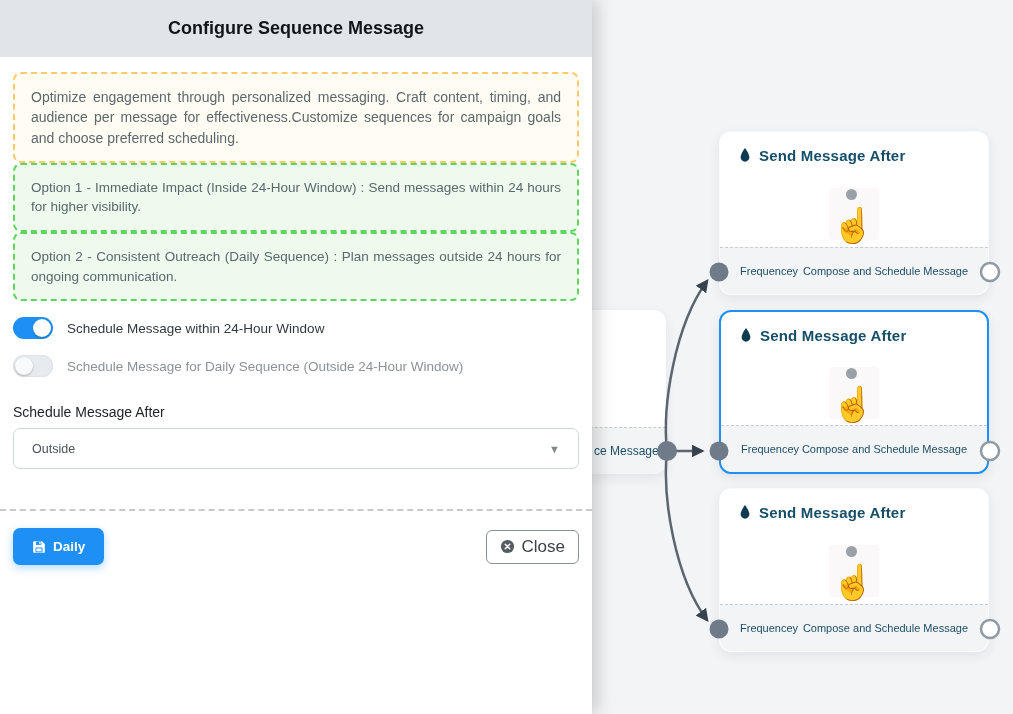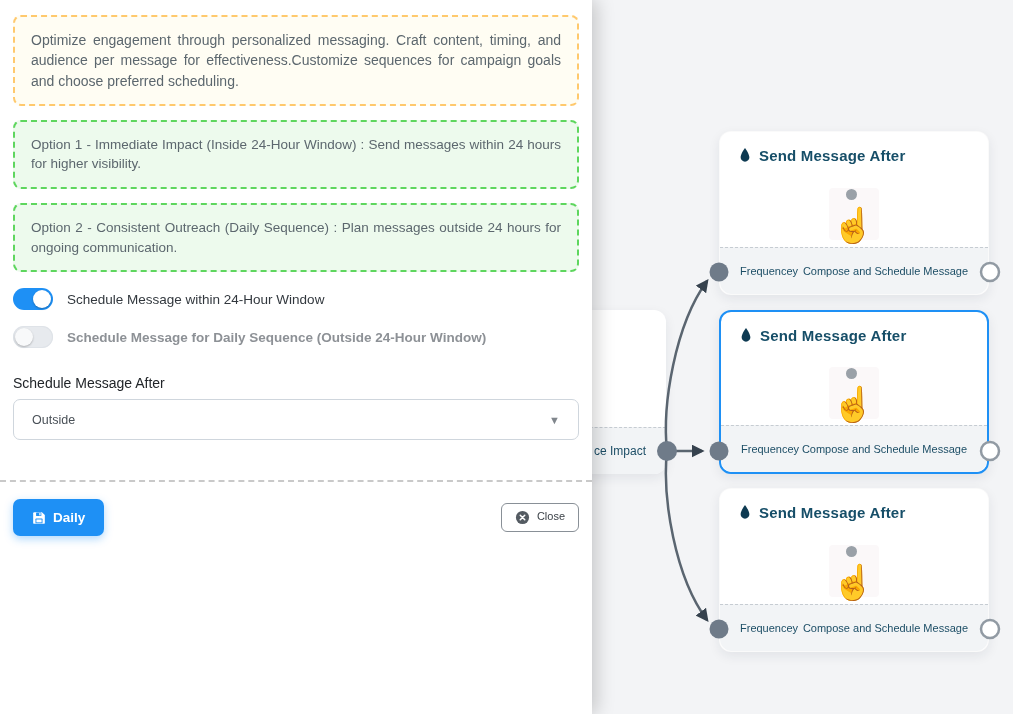--- a/index.html
+++ b/index.html
@@ -68,37 +68,37 @@
   }
   .modal-title { font-size:18px; font-weight:700; color:#121417; }
   .modal-body { padding:0 13px; }
 
   .note-box {
     margin-top:15px; border:2px dashed #ffc96d; background:#fffdf3;
     border-radius:8px; padding:13px 16px;
     font-size:14px; line-height:1.45; color:#5c676e; text-align:justify;
   }
   .option-box {
-    margin-top:14px; border:2px dashed #5ed65e; background:#edfaed;
+    border:2px dashed #5ed65e; background:#edfaed;
     border-radius:8px; padding:13px 16px;
     font-size:13.5px; line-height:1.45; color:#5c676e; text-align:justify;
   }
 
   .toggle-row { display:flex; align-items:center; gap:14px; margin-top:16px; }
   .switch { width:40px; height:22px; border-radius:11px; position:relative; flex:0 0 40px; cursor:pointer; }
   .switch.on { background:#1e90f5; }
   .switch.off { background:#e7eaee; box-shadow:inset 0 0 0 1px #dfe3e8; }
   .knob {
     position:absolute; top:2px; width:18px; height:18px; border-radius:50%;
     background:#fff; box-shadow:0 1px 2px rgba(0,0,0,.25);
   }
   .switch.on .knob { right:2px; }
   .switch.off .knob { left:2px; background:#f8f9fa; }
   .toggle-label-on { font-size:13.5px; color:#32383e; }
-  .toggle-label-off { font-size:13.5px; color:#8d9196;font-weight:bold; }
+  .toggle-label-off { font-size:13.5px; color:#8d9196; }
 
   .field-label { margin-top:27px; font-size:14px; color:#212529; }
   .select-box {
     margin-top:8px; height:41px; border:1px solid #cfd6dd; border-radius:7px;
     display:flex; align-items:center; justify-content:space-between;
     padding:0 18px; cursor:pointer; background:#fff;
   }
   .select-value { font-size:12.5px; color:#495057; }
   .select-caret { font-size:11px; color:#80868c; }
 
@@ -110,35 +110,35 @@
   }
   .btn-save {
     background:#1e90f5; color:#fff; border:none; border-radius:7px;
     padding:11px 19px; font-size:13.5px; font-weight:600;
     display:flex; align-items:center; gap:7px; cursor:pointer;
     box-shadow:0 3px 8px rgba(30,144,245,.35);
     font-family:"Liberation Sans", sans-serif;
   }
   .btn-close {
     background:#fff; color:#3c4248; border:1px solid #899097; border-radius:6px;
-    padding:6px 13px; font-size:11px;
+    padding:6px 13px; font-size:17px;
     display:flex; gap:7px; cursor:pointer;
     font-family:"Liberation Sans", sans-serif;
   }
   .icon { display:inline-flex; align-items:center; }
 </style>
 </head>
 <body>
 
 <div class="flow-panel">
 
   <div class="partial-card">
     <div class="card-body"></div>
     <div class="card-footer">
-      <span class="port-label">ce Impact</span>
+      <span class="port-label">ce Message</span>
     </div>
   </div>
 
   <div class="flow-card" style="left:719px; top:131px;">
     <div class="card-body">
       <div class="card-title-row">
         <span class="icon">
           <svg width="14" height="17" viewBox="0 0 24 28">
               <path d="M12 1C12 1 4.5 11 4.5 17a7.5 7.5 0 0 0 15 0C19.5 11 12 1 12 1z" fill="#0e3a52"></path>
             </svg>
@@ -218,20 +218,23 @@
     <circle cx="719" cy="272" r="9.5" fill="#6f7b89" style="pointer-events:auto"></circle>
     <circle cx="719" cy="451" r="9.5" fill="#6f7b89" style="pointer-events:auto"></circle>
     <circle cx="719" cy="629" r="9.5" fill="#6f7b89" style="pointer-events:auto"></circle>
     <circle cx="990" cy="272" r="9" fill="#ffffff" stroke="#919aa3" stroke-width="2.5" style="pointer-events:auto"></circle>
     <circle cx="990" cy="451" r="9" fill="#ffffff" stroke="#919aa3" stroke-width="2.5" style="pointer-events:auto"></circle>
     <circle cx="990" cy="629" r="9" fill="#ffffff" stroke="#919aa3" stroke-width="2.5" style="pointer-events:auto"></circle>
   </svg>
 </div>
 
 <div class="modal">
+  <div class="modal-header">
+    <span class="modal-title">Configure Sequence Message</span>
+  </div>
 
   <div class="modal-body">
     <div class="note-box">Optimize engagement through personalized messaging. Craft content, timing, and audience per message for effectiveness.Customize sequences for campaign goals and choose preferred scheduling.</div>
 
     <div class="option-box">Option 1 - Immediate Impact (Inside 24-Hour Window) : Send messages within 24 hours for higher visibility.</div>
 
     <div class="option-box">Option 2 - Consistent Outreach (Daily Sequence) : Plan messages outside 24 hours for ongoing communication.</div>
 
     <div class="toggle-row">
       <div class="switch on">

